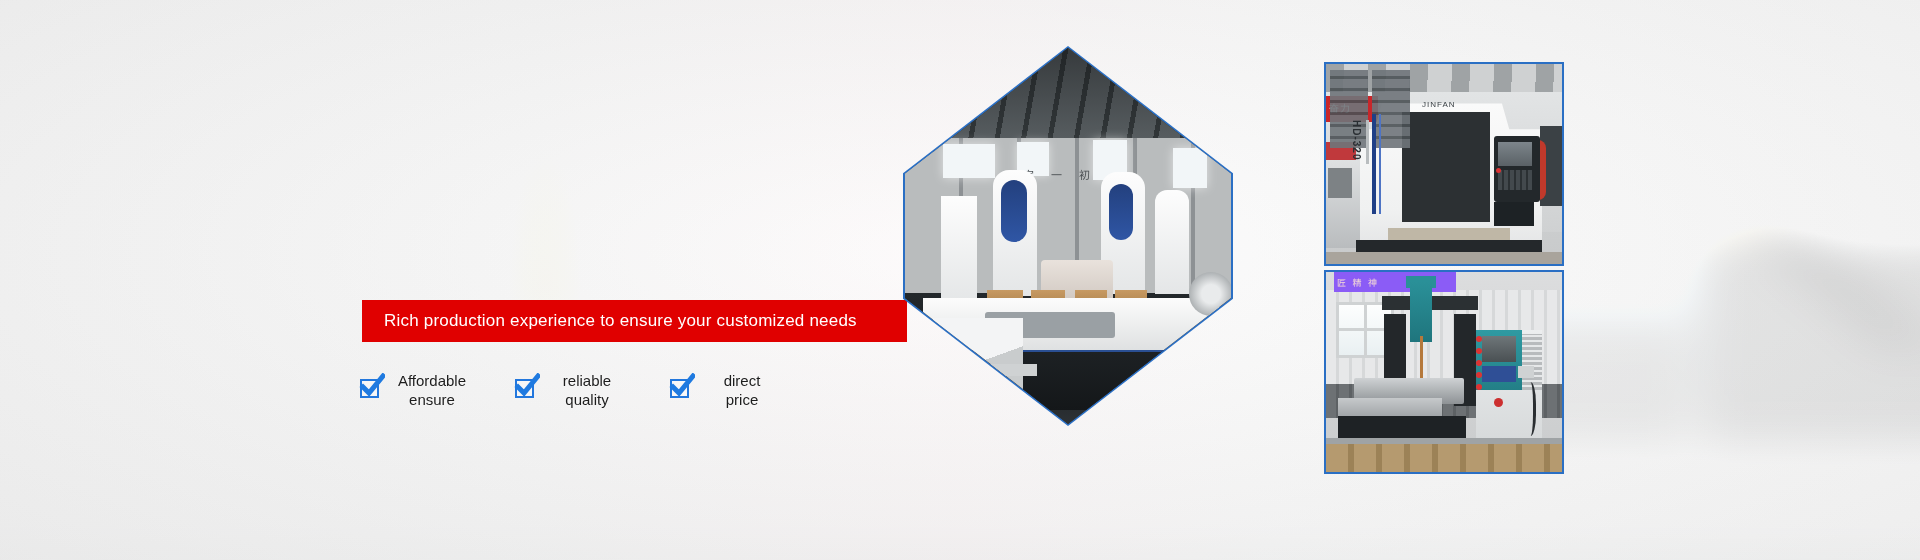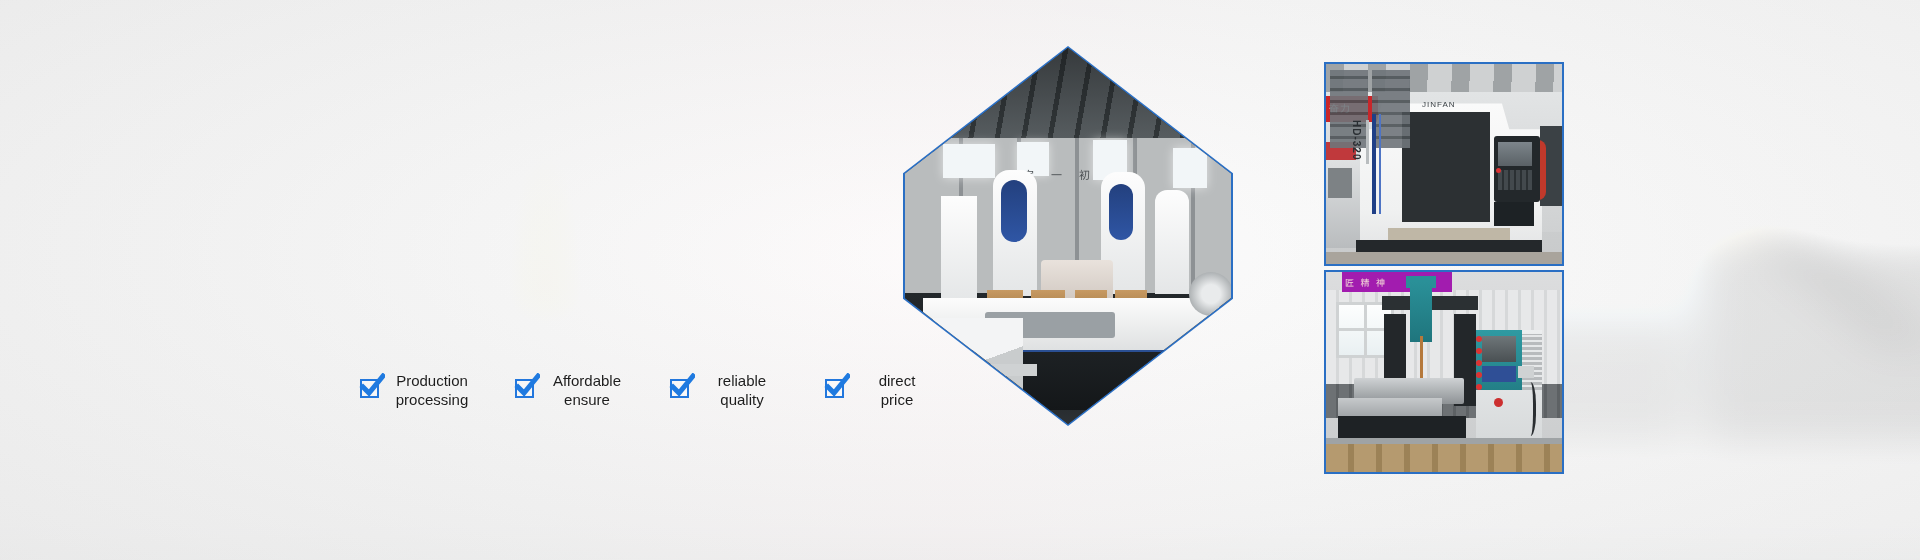--- a/index.html
+++ b/index.html
@@ -385,21 +385,21 @@
     position:absolute; left:30px; top:176px; width:186px; height:28px; background:#24282b;
   }
   .t-step { position:absolute; left:62px; top:164px; width:122px; height:14px; background:#bfb7a6; }
   .t-left-m { position:absolute; left:0; top:96px; width:34px; height:88px; background:linear-gradient(180deg,#dfe1e2,#b9bcbe); }
   .t-left-d { position:absolute; left:2px; top:104px; width:24px; height:30px; background:#7d8285; }
   .t-floor { position:absolute; left:0; top:188px; width:100%; height:16px; background:#a9a49c; }
 
   
   .b-bg { position:absolute; inset:0; background:linear-gradient(180deg,#dcddde,#c9cbcc); }
   .b-banner {
-    position:absolute; left:16px; top:0; width:110px; height:20px; background:#a21caf;
+    position:absolute; left:8px; top:0; width:122px; height:20px; background:#8b5cf6;
   }
   .b-banner span { color:#f3d7d7; font-size:9px; line-height:20px; margin-left:3px; letter-spacing:2px; }
   .b-wall {
     position:absolute; left:0; top:18px; width:100%; height:120px;
     background:
       repeating-linear-gradient(90deg,#e7e8e9 0 10px,#d6d8d9 10px 13px),
       #e0e1e2;
   }
   .b-wall-dark {
     position:absolute; left:0; top:112px; width:100%; height:34px;
@@ -478,31 +478,26 @@
     </div>
     <div class="bg-wash"></div>
     <div class="bg-vig"></div>
   </div>
 
   <div class="copy">
 
     <div class="headline">
     </div>
 
+    <div class="redbar">
+      <span class="redbar-text">Rich production experience to ensure your customized needs</span>
+    </div>
 
     <div class="features">
 
-      <div class="feature">
-        <span class="cbox">
-          <svg width="26" height="26" viewBox="0 0 26 26" aria-hidden="true">
-            <path d="M4 14 L10 20 L24 3" fill="none" stroke="#1f7ae0" stroke-width="5" stroke-linecap="square" stroke-linejoin="miter"></path>
-          </svg>
-        </span>
-        <span class="feature-label"><span>Production</span><br><span>processing</span></span>
-      </div>
 
       <div class="feature">
         <span class="cbox">
           <svg width="26" height="26" viewBox="0 0 26 26" aria-hidden="true">
             <path d="M4 14 L10 20 L24 3" fill="none" stroke="#1f7ae0" stroke-width="5" stroke-linecap="square" stroke-linejoin="miter"></path>
           </svg>
         </span>
         <span class="feature-label"><span>Affordable</span><br><span>ensure</span></span>
       </div>
 

